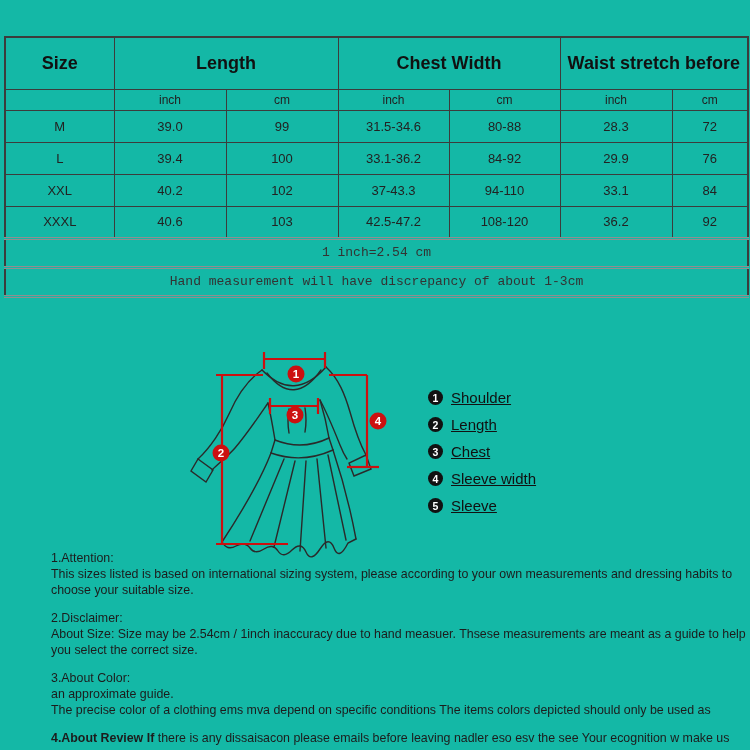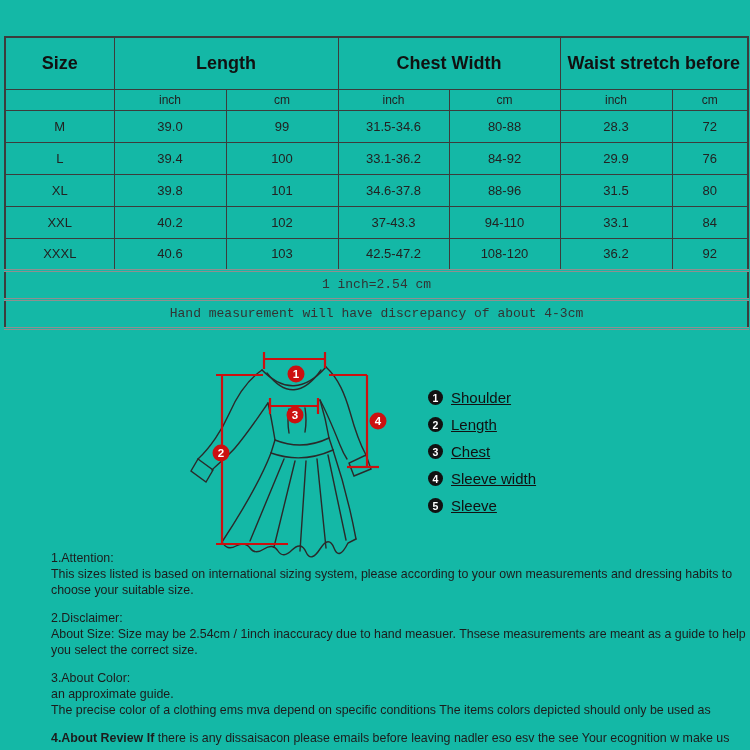--- a/index.html
+++ b/index.html
@@ -93,29 +93,20 @@
       <tr class="drow">
         <td>L</td>
         <td>39.4</td>
         <td>100</td>
         <td>33.1-36.2</td>
         <td>84-92</td>
         <td>29.9</td>
         <td>76</td>
       </tr>
       <tr class="drow">
-        <td>XL</td>
-        <td>39.8</td>
-        <td>101</td>
-        <td>34.6-37.8</td>
-        <td>88-96</td>
-        <td>31.5</td>
-        <td>80</td>
-      </tr>
-      <tr class="drow">
         <td>XXL</td>
         <td>40.2</td>
         <td>102</td>
         <td>37-43.3</td>
         <td>94-110</td>
         <td>33.1</td>
         <td>84</td>
       </tr>
       <tr class="drow">
         <td>XXXL</td>
@@ -123,21 +114,21 @@
         <td>103</td>
         <td>42.5-47.2</td>
         <td>108-120</td>
         <td>36.2</td>
         <td>92</td>
       </tr>
       <tr class="noterow">
         <td colspan="7">1 inch=2.54 cm</td>
       </tr>
       <tr class="noterow">
-        <td colspan="7">Hand measurement will have discrepancy of about 4-3cm</td>
+        <td colspan="7">Hand measurement will have discrepancy of about 1-3cm</td>
       </tr>
     </tbody>
   </table>
 
   <div class="diagram-wrap">
     <svg width="270" height="225" viewBox="165 345 270 225" xmlns="http://www.w3.org/2000/svg">
 
       <g stroke="#2a2a2a" stroke-width="1.4" fill="none" stroke-linecap="round">
         <path d="M262,370 Q294,403 326,367"></path>
         <path d="M267,373 Q294,408 321,370"></path>

